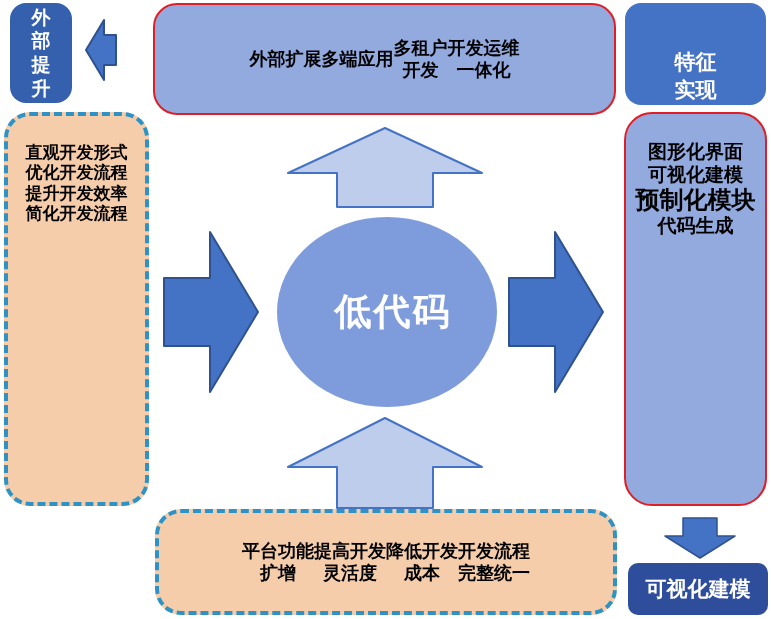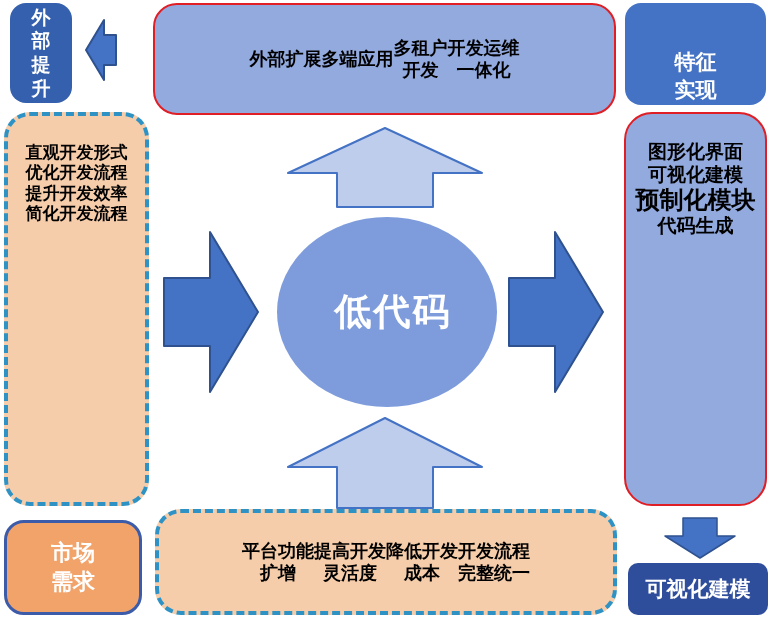--- a/index.html
+++ b/index.html
@@ -125,24 +125,20 @@
   <div class="abs" style="left:507px;top:226px;width:100px;height:172px;">
     <svg width="100" height="172" viewBox="0 0 100 172">
       <polygon points="2,52 48,52 48,6 96,86 48,166 48,120 2,120" fill="#4472C4" stroke="#2F528F" stroke-width="2" stroke-linejoin="round"></polygon>
     </svg>
   </div>
 
   <div class="abs center-ellipse" style="left:277px;top:217px;width:220px;height:190px;">
     <div class="label">低代码</div>
   </div>
 
-  <div class="abs box-orange" style="left:4px;top:520px;width:138px;height:95px;">
-    <div class="label multiline" style="font-size:22px;line-height:1.3;">市场
-需求</div>
-  </div>
 
   <div class="abs box-peach" style="left:155px;top:509px;width:462px;height:106px;">
     <div class="row-items">
       <div class="label multiline">平台功能
 扩增</div>
       <div class="label multiline">提高开发
 灵活度</div>
       <div class="label multiline">降低开发
 成本</div>
       <div class="label multiline">开发流程

